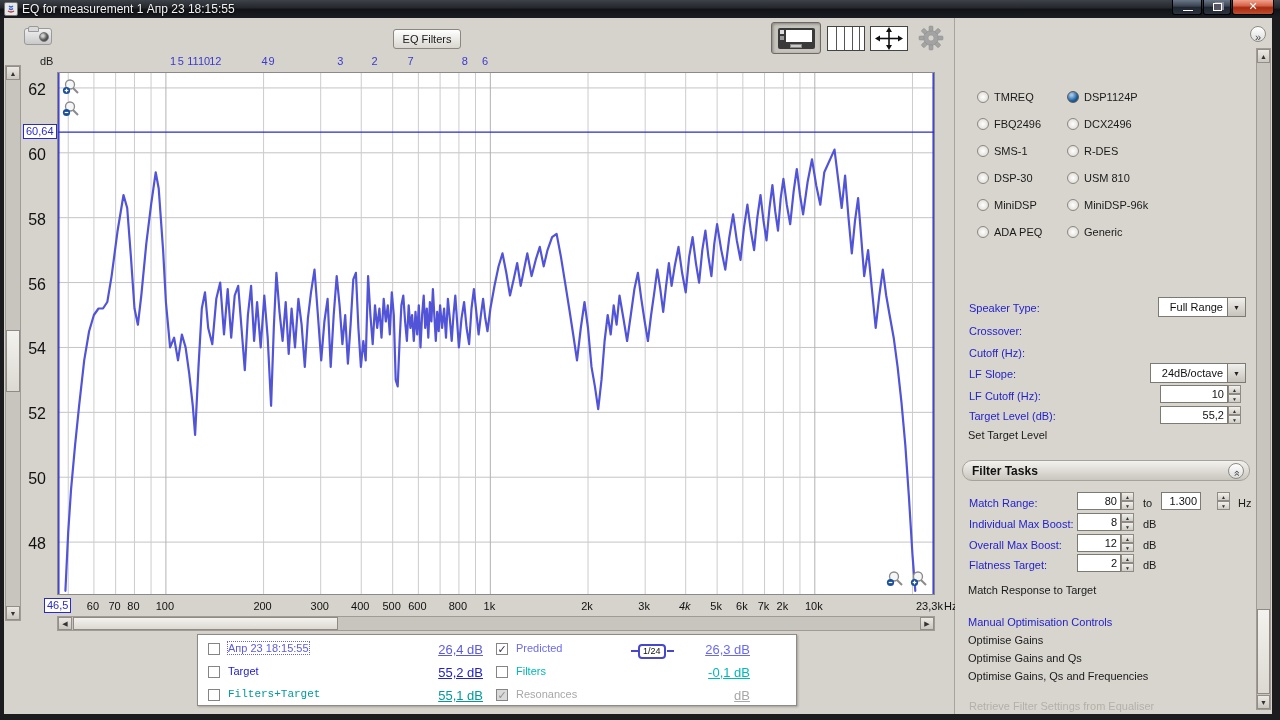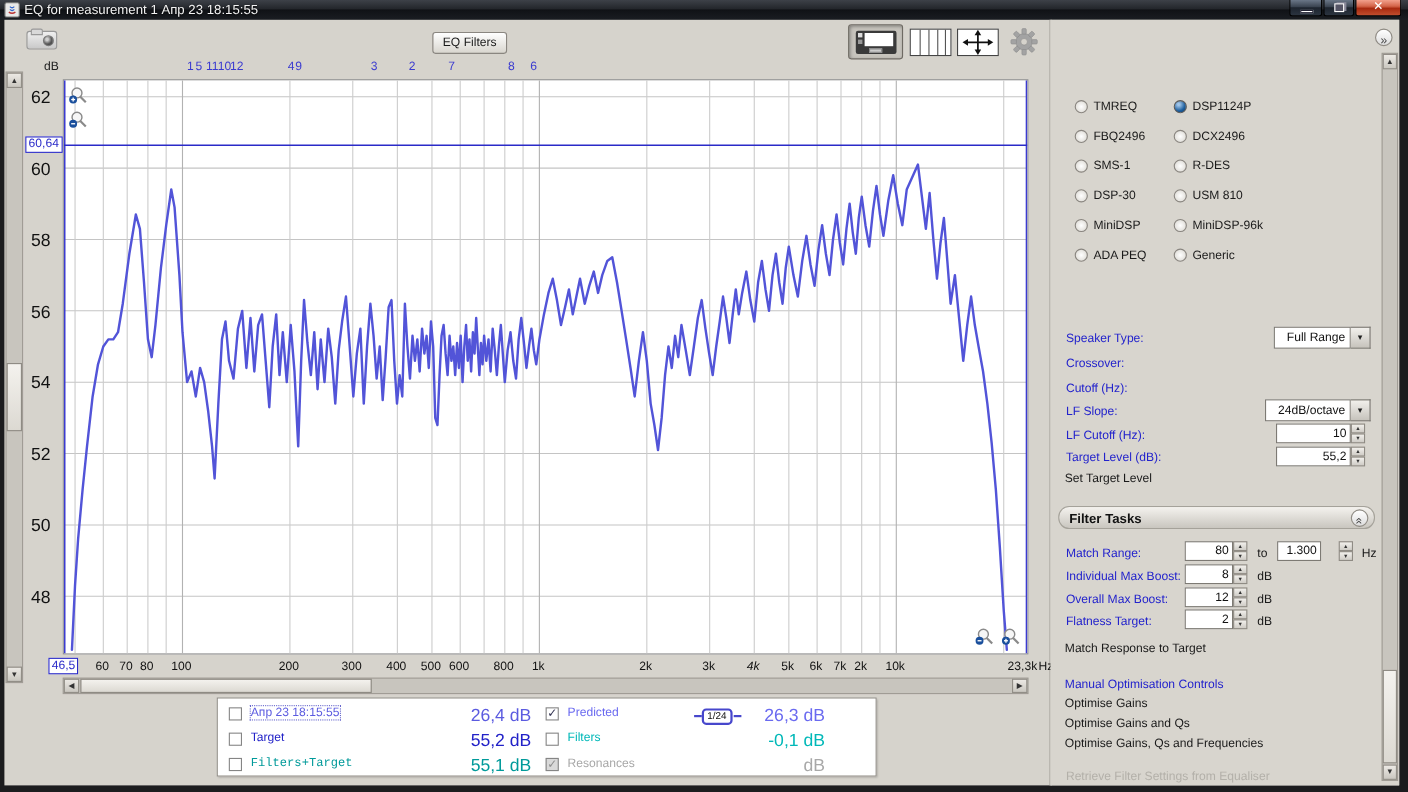--- a/index.html
+++ b/index.html
@@ -66,21 +66,21 @@
   
   #plot { left:53px; top:54px; width:878px; height:523px; background:#fff; border:1px solid #8a8a8a; }
   .ytick { position:absolute; width:34px; text-align:right; font-size:16px; color:#111; }
   .xtick { position:absolute; font-size:11px; color:#111; transform:translateX(-50%); }
   .fnum  { position:absolute; font-size:11px; color:#3a3ad0; transform:translateX(-50%); }
   .axis-box { position:absolute; font-size:11px; color:#2a2ac8; background:#fff; border:1px solid #2a2ac8; padding:0 2px; line-height:13px; }
 
   
   #legend { left:193px; top:616px; width:600px; height:72px; background:#fff; border:1px solid #8f8b84; box-shadow:1px 1px 2px rgba(0,0,0,.25); }
   .leg-lbl { position:absolute; font-size:11px; }
-  .leg-val { position:absolute; font-size:16px; text-align:right; width:90px; }
+  .leg-val { position:absolute; font-size:13px; text-align:right; width:90px;text-decoration:underline; }
   .focus-dotted { outline:1px dotted #6666cc; }
   #smooth-box { position:absolute; border:2px solid #4747cc; border-radius:4px; background:#fff; color:#111; font-size:9px; padding:0 3px; line-height:11px; }
   .smooth-line { position:absolute; width:7px; height:2px; background:#4747cc; }
 
   .vsep { background:#a8a49d; box-shadow:1px 0 0 #ece9e4; }
 </style>
 </head>
 <body>
 
 <div id="titlebar" class="abs">

